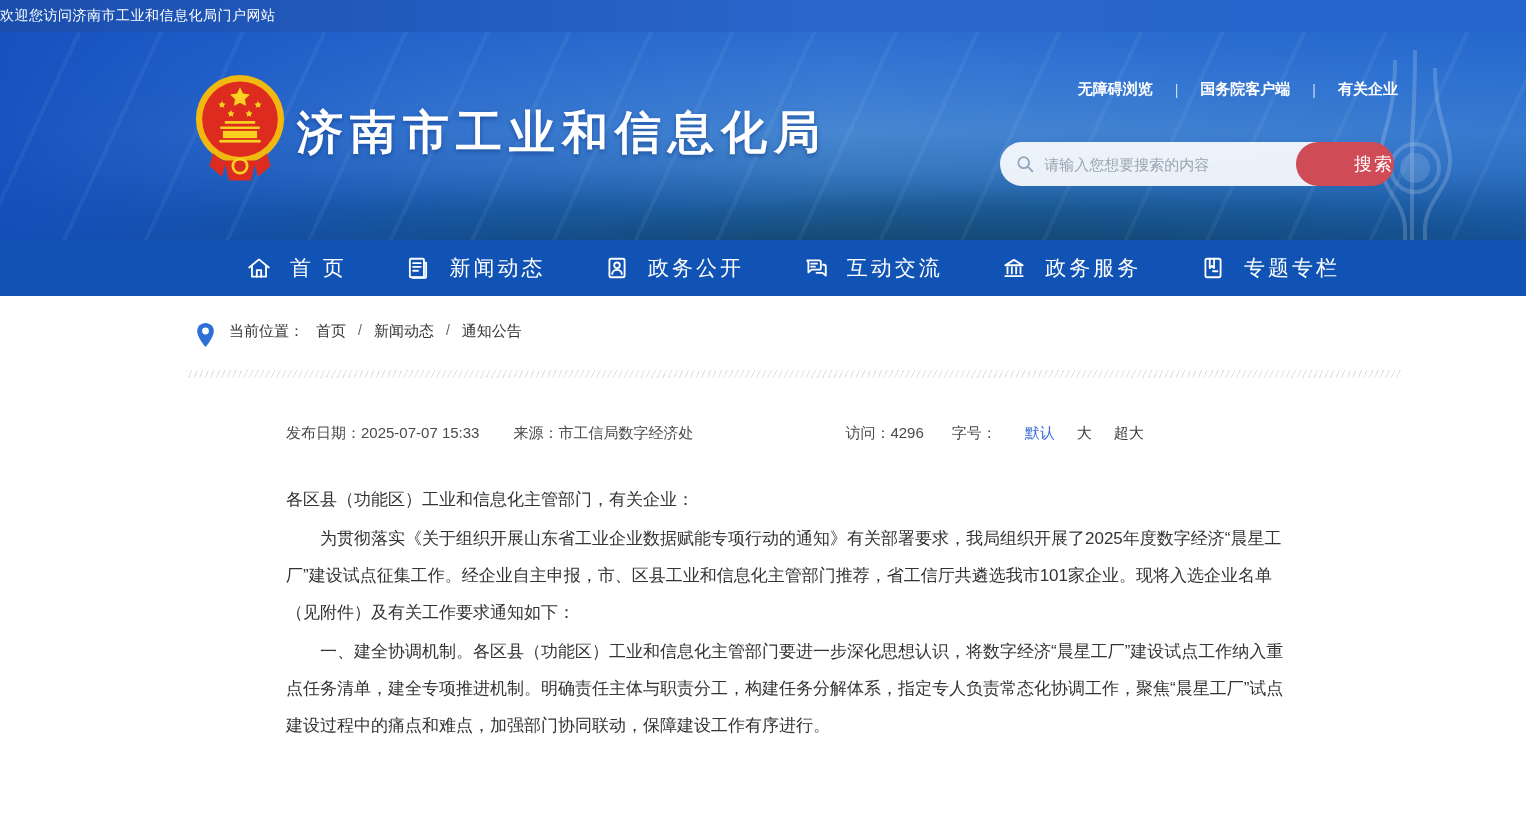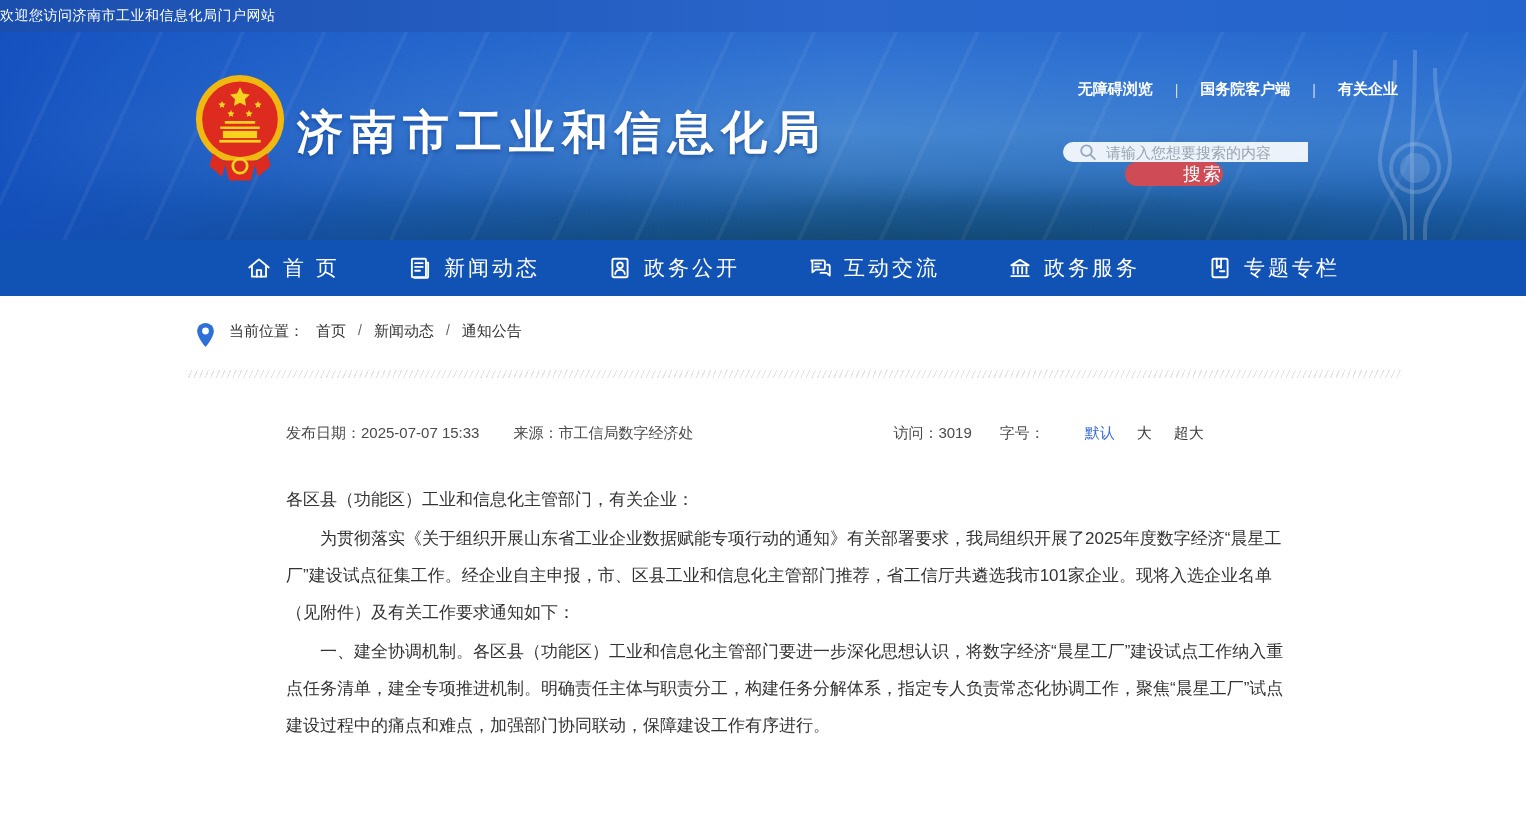--- a/index.html
+++ b/index.html
@@ -25,57 +25,57 @@
   .spring-symbol { position:absolute; right:46px; top:18px; opacity:0.5; pointer-events:none; }
 
   .emblem { position:absolute; left:195px; top:38px; }
   .site-title { position:absolute; left:297px; top:70px; color:#ffffff; font-size:46px; font-weight:bold;
     letter-spacing:7px; text-shadow:0 2px 4px rgba(0,40,110,0.45); white-space:nowrap; }
 
   .header-links { position:absolute; top:48px; right:128px; display:flex; align-items:center; }
   .header-link { color:#ffffff; font-size:15px; font-weight:bold; text-decoration:none; cursor:pointer; white-space:nowrap; }
   .link-sep { color:rgba(255,255,255,0.75); margin:0 22px; font-size:14px; }
 
-  .search-row { position:absolute; top:110px; right:144px; width:394px; height:44px; display:flex; align-items:center;flex-direction:column; }
+  .search-row { position:absolute; top:110px; right:132px; width:394px; height:44px; display:flex; align-items:center; }
   .search-box { flex:1; height:44px; background:rgba(255,255,255,0.9); border-radius:22px 0 0 22px;
     display:flex; align-items:center; padding-left:16px; }
   .search-input { border:none; outline:none; background:transparent; font-size:15px; color:#333;
     width:100%; margin-left:10px; font-family:inherit; }
   .search-input::placeholder { color:#9aa5b1; }
   .search-btn { width:98px; height:44px; border:none; border-radius:22px; color:#ffffff; font-size:18px;
     letter-spacing:2px; cursor:pointer; font-family:inherit; margin-left:-22px; }
 
   
   .nav { height:56px; background:#1153b4; }
   .nav-inner { margin-left:186px; width:1216px; height:56px; display:flex; align-items:center;
     justify-content:space-between; padding:0 62px 0 60px; }
-  .nav-item { display:flex; align-items:center; gap:11px; color:#ffffff; cursor:pointer; }
+  .nav-item { display:flex; align-items:center; gap:18px; color:#ffffff; cursor:pointer; }
   .nav-item .label { font-size:21px; letter-spacing:3px; white-space:nowrap; }
   .nav-item svg { display:block; }
 
   
   .container { margin-left:186px; width:1216px; }
 
   .breadcrumb { display:flex; margin-top:26px; }
   .crumb-pin { margin-left:10px; margin-right:14px; display:flex; }
   .crumb-label { font-size:15px; color:#333; }
   .crumb-link { font-size:15px; color:#333; text-decoration:none; cursor:pointer; margin:0 0 0 12px; }
   .crumb-sep { font-size:14px; color:#666; margin-left:12px; }
 
   .hatch-divider { margin-top:22px; height:8px; width:1216px;
     background:repeating-linear-gradient(115deg, #e2e2e2 0 1px, transparent 1px 5px); }
 
   .article-title { margin-top:48px; text-align:center; font-size:27px; font-weight:bold; color:#1f1f1f; letter-spacing:1px; }
 
-  .meta-row { margin-top:46px; padding:0 100px; display:flex; align-items:center; font-size:15px; color:#4a4a4a;gap:48px; }
+  .meta-row { margin-top:46px; padding:0 100px; display:flex; align-items:center; font-size:15px; color:#4a4a4a; }
   .meta-left { display:flex; align-items:center; }
   .meta-item { margin-right:34px; white-space:nowrap; }
   .meta-right { display:flex; align-items:center; margin-left:118px; }
   .meta-right .meta-item { margin-right:28px; }
-  .font-opts { display:flex; align-items:flex-end;margin-left:12px; }
+  .font-opts { display:flex; align-items:flex-end; }
   .font-opt { color:#3c3c3c; cursor:pointer; margin-right:22px; white-space:nowrap; }
   .font-opt.active { color:#3a6fd8; }
 
   .article-body { margin-top:38px; padding:0 108px 0 100px; font-size:17px; line-height:37px; color:#333; }
   .para { margin-bottom:2px; }
   .para-indent { text-indent:2em; }
 </style>
 </head>
 <body>
 
@@ -217,21 +217,21 @@
 
   <div class="hatch-divider"></div>
 
 
   <div class="meta-row">
     <div class="meta-left">
       <span class="meta-item">发布日期：2025-07-07 15:33</span>
       <span class="meta-item">来源：市工信局数字经济处</span>
     </div>
     <div class="meta-right">
-      <span class="meta-item">访问：3019</span>
+      <span class="meta-item">访问：4296</span>
       <span class="meta-item">字号：</span>
       <span class="font-opts">
         <a class="font-opt active">默认</a>
         <a class="font-opt">大</a>
         <a class="font-opt">超大</a>
       </span>
     </div>
   </div>
 
   <div class="article-body">

